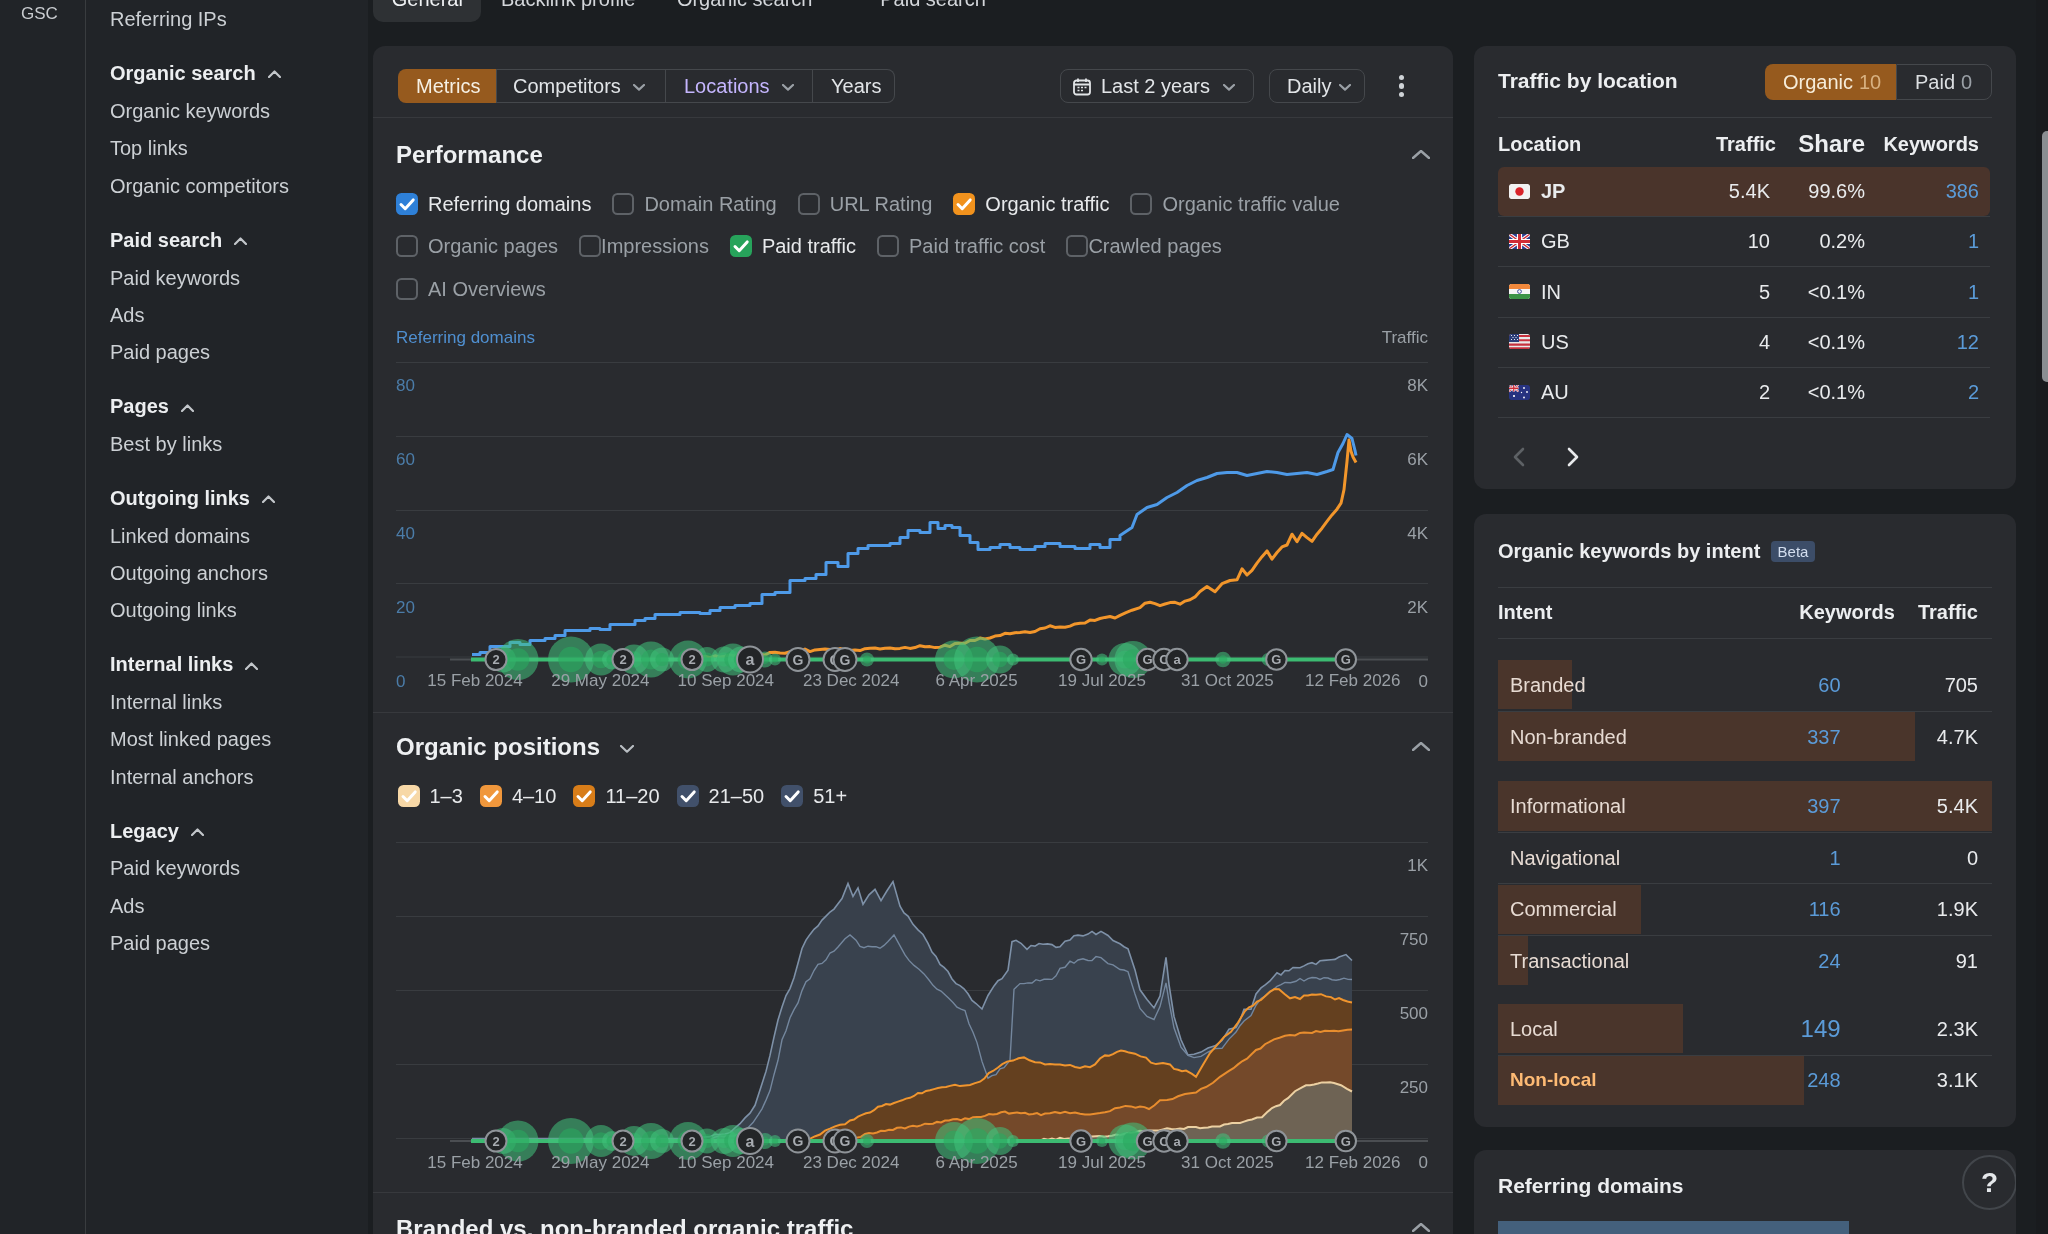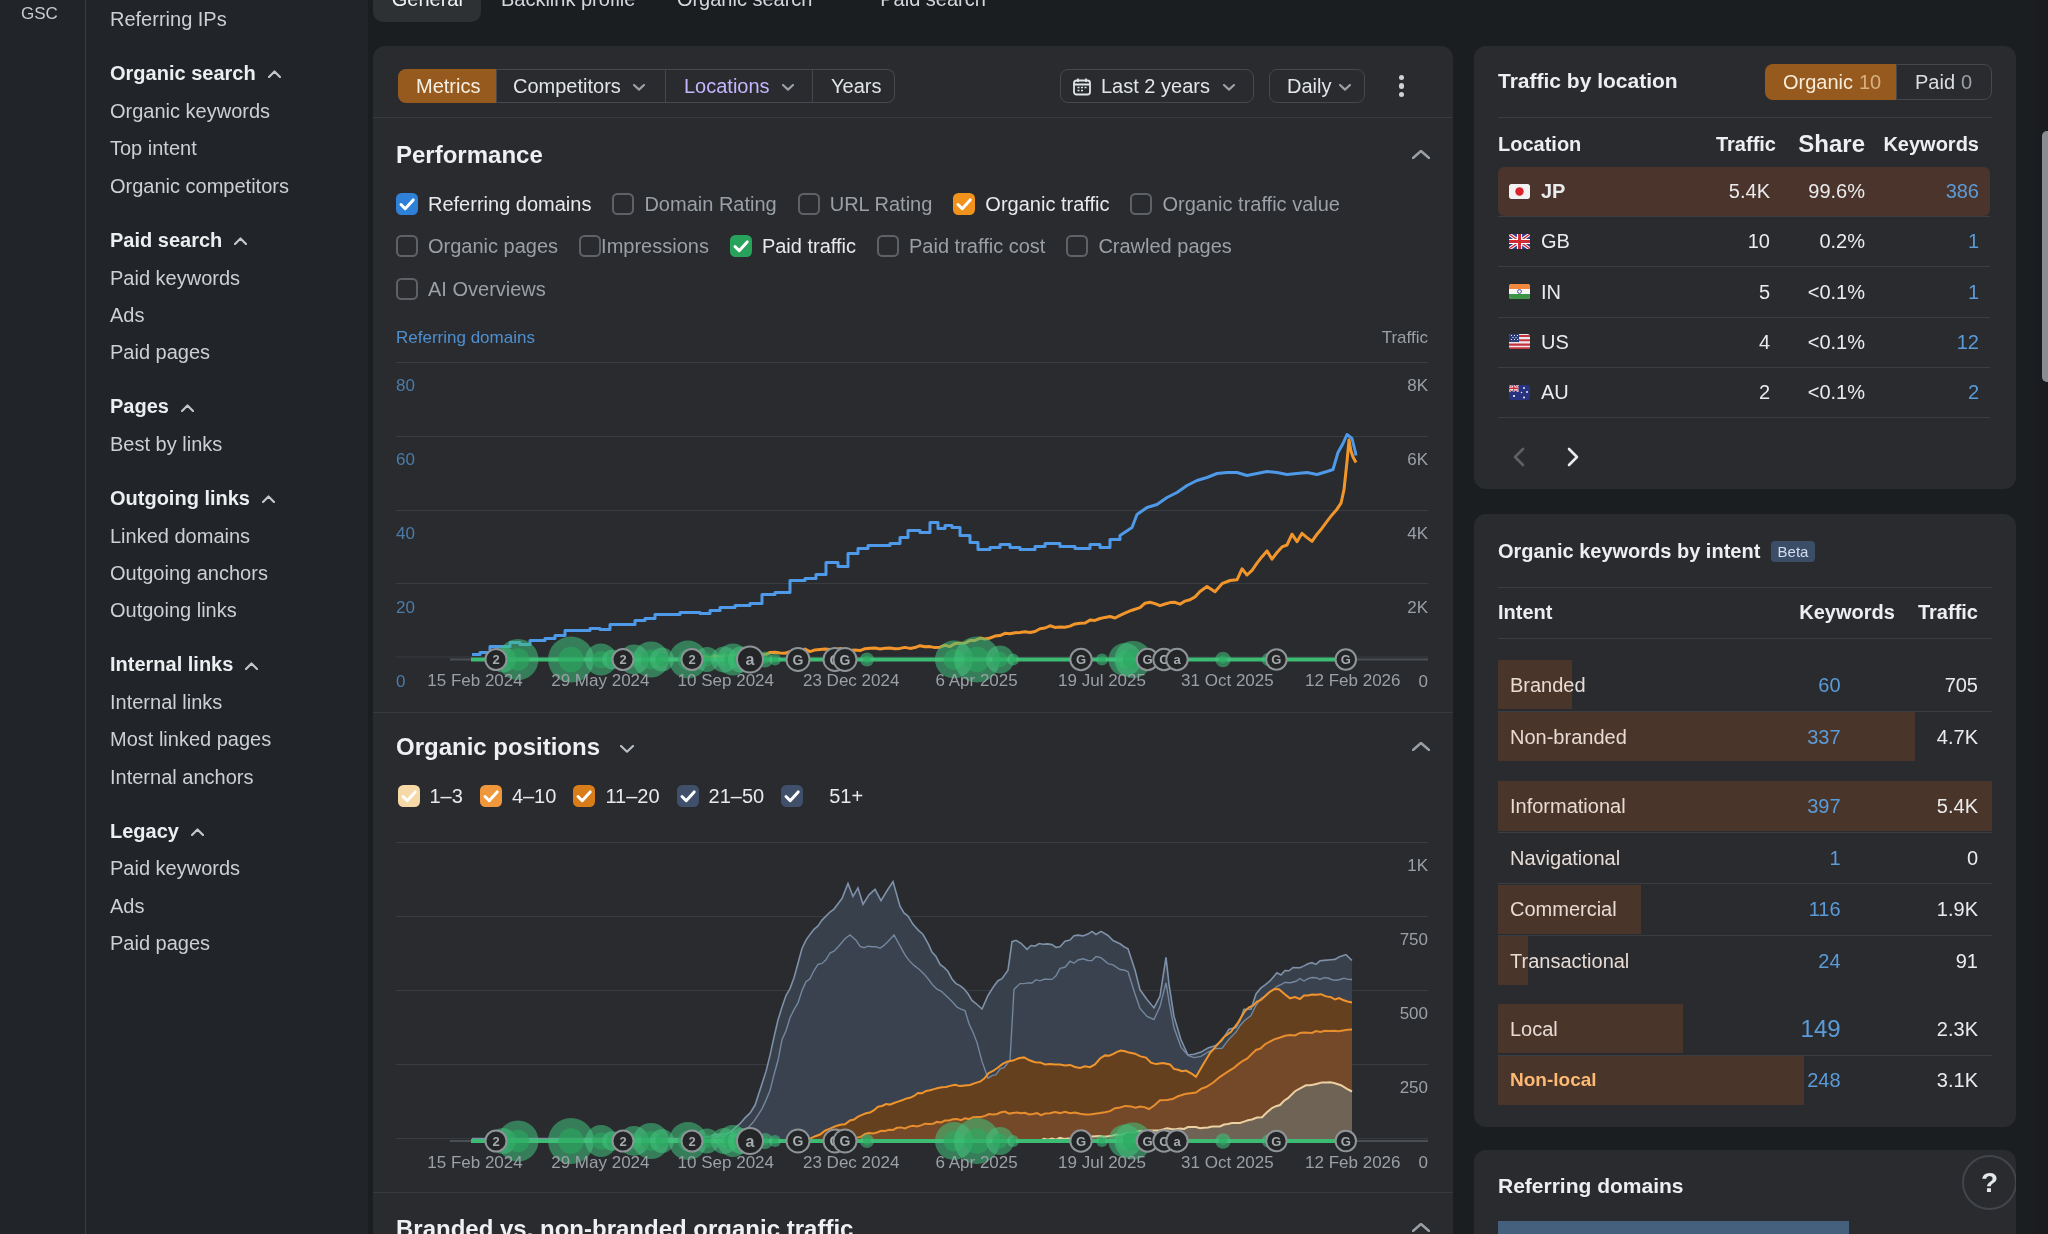--- a/index.html
+++ b/index.html
@@ -8,21 +8,21 @@
 <div class="abs" style="left:85px;top:0;width:1px;height:1234px;background:#393c3f"></div>
 <div style="position:absolute;top:1.2px;font-size:17px;color:#c9ccd0;font-weight:400;white-space:nowrap;line-height:26px;letter-spacing:0;left:21px">GSC</div>
 <div style="position:absolute;top:4.0px;font-size:20px;color:#ccd0d4;font-weight:400;white-space:nowrap;line-height:30px;letter-spacing:0;left:110px">Referring IPs</div>
 <div class="abs" style="left:110px;top:58px;height:30px;display:flex;align-items:center;gap:12px">
     <span style="font-size:20px;font-weight:700;color:#eceef0;white-space:nowrap">Organic search</span>
     <svg width="13" height="8" style="margin-top:2px">
       <path d="M1 7l5.5-5.5L12 7" stroke="#c3c7cb" stroke-width="2.2" fill="none" stroke-linecap="round" stroke-linejoin="round"></path>
     </svg>
   </div>
 <div style="position:absolute;top:95.5px;font-size:20px;color:#ccd0d4;font-weight:400;white-space:nowrap;line-height:30px;letter-spacing:0;left:110px">Organic keywords</div>
-<div style="position:absolute;top:133.0px;font-size:20px;color:#ccd0d4;font-weight:400;white-space:nowrap;line-height:30px;letter-spacing:0;left:110px">Top intent</div>
+<div style="position:absolute;top:133.0px;font-size:20px;color:#ccd0d4;font-weight:400;white-space:nowrap;line-height:30px;letter-spacing:0;left:110px">Top links</div>
 <div style="position:absolute;top:170.5px;font-size:20px;color:#ccd0d4;font-weight:400;white-space:nowrap;line-height:30px;letter-spacing:0;left:110px">Organic competitors</div>
 <div class="abs" style="left:110px;top:225px;height:30px;display:flex;align-items:center;gap:12px">
     <span style="font-size:20px;font-weight:700;color:#eceef0;white-space:nowrap">Paid search</span>
     <svg width="13" height="8" style="margin-top:2px">
       <path d="M1 7l5.5-5.5L12 7" stroke="#c3c7cb" stroke-width="2.2" fill="none" stroke-linecap="round" stroke-linejoin="round"></path>
     </svg>
   </div>
 <div style="position:absolute;top:262.5px;font-size:20px;color:#ccd0d4;font-weight:400;white-space:nowrap;line-height:30px;letter-spacing:0;left:110px">Paid keywords</div>
 <div style="position:absolute;top:299.5px;font-size:20px;color:#ccd0d4;font-weight:400;white-space:nowrap;line-height:30px;letter-spacing:0;left:110px">Ads</div>
 <div style="position:absolute;top:337.0px;font-size:20px;color:#ccd0d4;font-weight:400;white-space:nowrap;line-height:30px;letter-spacing:0;left:110px">Paid pages</div>
@@ -322,21 +322,21 @@
       <div style="display:flex;align-items:center;gap:10px">
         <span style="flex:none;width:22px;height:22px;border-radius:5.5px;background:#27a35b"><svg width="22" height="22">
             <path d="M5 11.5l4.2 4.2 8-8.8" stroke="#fff" stroke-width="3" fill="none" stroke-linecap="round" stroke-linejoin="round"></path>
           </svg></span>
         <span style="font-size:20px;color:#e7e9eb;white-space:nowrap">Paid traffic</span>
       </div>
       <div style="display:flex;align-items:center;gap:10px">
         <span style="flex:none;width:22px;height:22px;border-radius:5.5px;border:2px solid #5e6267"></span>
         <span style="font-size:20px;color:#9aa0a6;white-space:nowrap">Paid traffic cost</span>
       </div>
-      <div style="display:flex;align-items:center;gap:10px">
+      <div style="display:flex;align-items:center;">
         <span style="flex:none;width:22px;height:22px;border-radius:5.5px;border:2px solid #5e6267"></span>
         <span style="font-size:20px;color:#9aa0a6;white-space:nowrap">Crawled pages</span>
       </div>
     </div>
 <div class="abs" style="left:23px;top:232px;display:flex;gap:21px">
       <div style="display:flex;align-items:center;gap:10px">
         <span style="flex:none;width:22px;height:22px;border-radius:5.5px;border:2px solid #5e6267"></span>
         <span style="font-size:20px;color:#9aa0a6;white-space:nowrap">AI Overviews</span>
       </div>
     </div>
@@ -386,21 +386,21 @@
             <path d="M5 11.5l4.2 4.2 8-8.8" stroke="#fff" stroke-width="3" fill="none" stroke-linecap="round" stroke-linejoin="round"></path>
           </svg></span>
         <span style="font-size:20px;color:#e7e9eb;white-space:nowrap">11–20</span>
       </div>
       <div style="display:flex;align-items:center;gap:10px">
         <span style="flex:none;width:22px;height:22px;border-radius:5.5px;background:#41506a"><svg width="22" height="22">
             <path d="M5 11.5l4.2 4.2 8-8.8" stroke="#fff" stroke-width="3" fill="none" stroke-linecap="round" stroke-linejoin="round"></path>
           </svg></span>
         <span style="font-size:20px;color:#e7e9eb;white-space:nowrap">21–50</span>
       </div>
-      <div style="display:flex;align-items:center;gap:26px">
+      <div style="display:flex;align-items:center;gap:10px">
         <span style="flex:none;width:22px;height:22px;border-radius:5.5px;background:#41506a"><svg width="22" height="22">
             <path d="M5 11.5l4.2 4.2 8-8.8" stroke="#fff" stroke-width="3" fill="none" stroke-linecap="round" stroke-linejoin="round"></path>
           </svg></span>
         <span style="font-size:20px;color:#e7e9eb;white-space:nowrap">51+</span>
       </div>
     </div>
 <div style="position:absolute;top:807.8px;font-size:17px;color:#9aa0a6;font-weight:400;white-space:nowrap;line-height:26px;letter-spacing:0;right:24.5px">1K</div>
 <div style="position:absolute;top:881.8px;font-size:17px;color:#9aa0a6;font-weight:400;white-space:nowrap;line-height:26px;letter-spacing:0;right:24.5px">750</div>
 <div style="position:absolute;top:955.8px;font-size:17px;color:#9aa0a6;font-weight:400;white-space:nowrap;line-height:26px;letter-spacing:0;right:24.5px">500</div>
 <div style="position:absolute;top:1029.8px;font-size:17px;color:#9aa0a6;font-weight:400;white-space:nowrap;line-height:26px;letter-spacing:0;right:24.5px">250</div>

